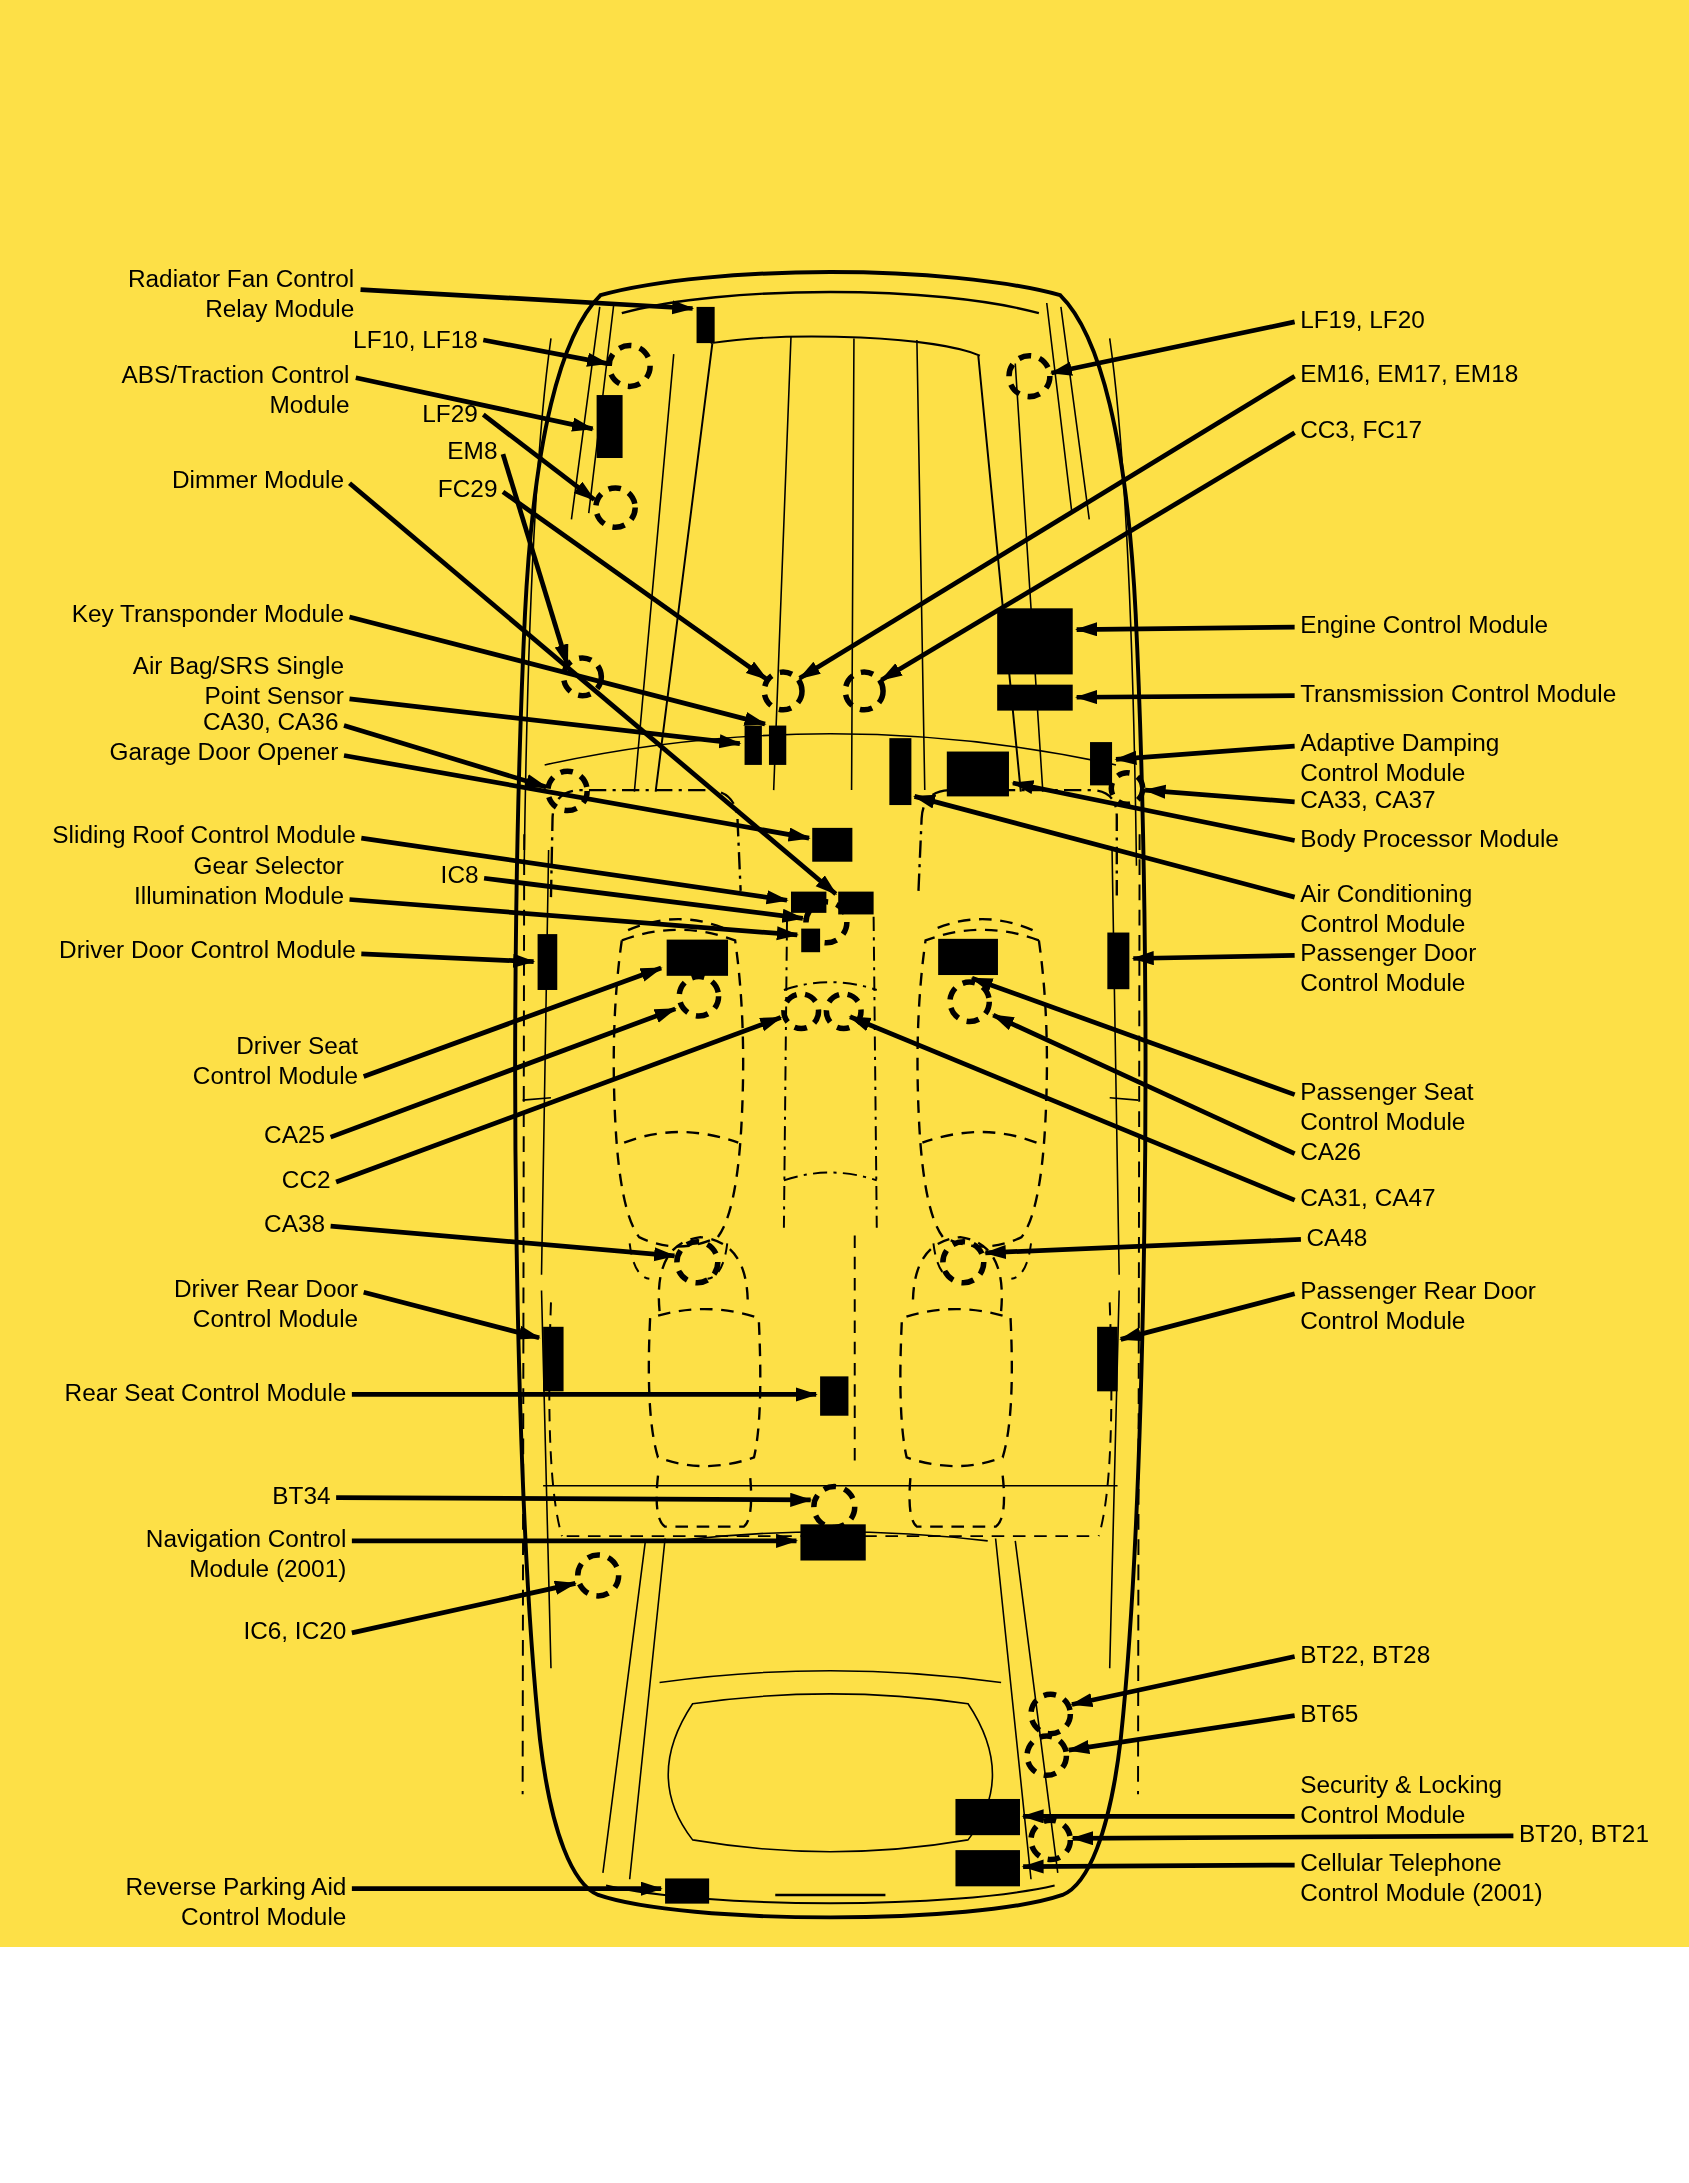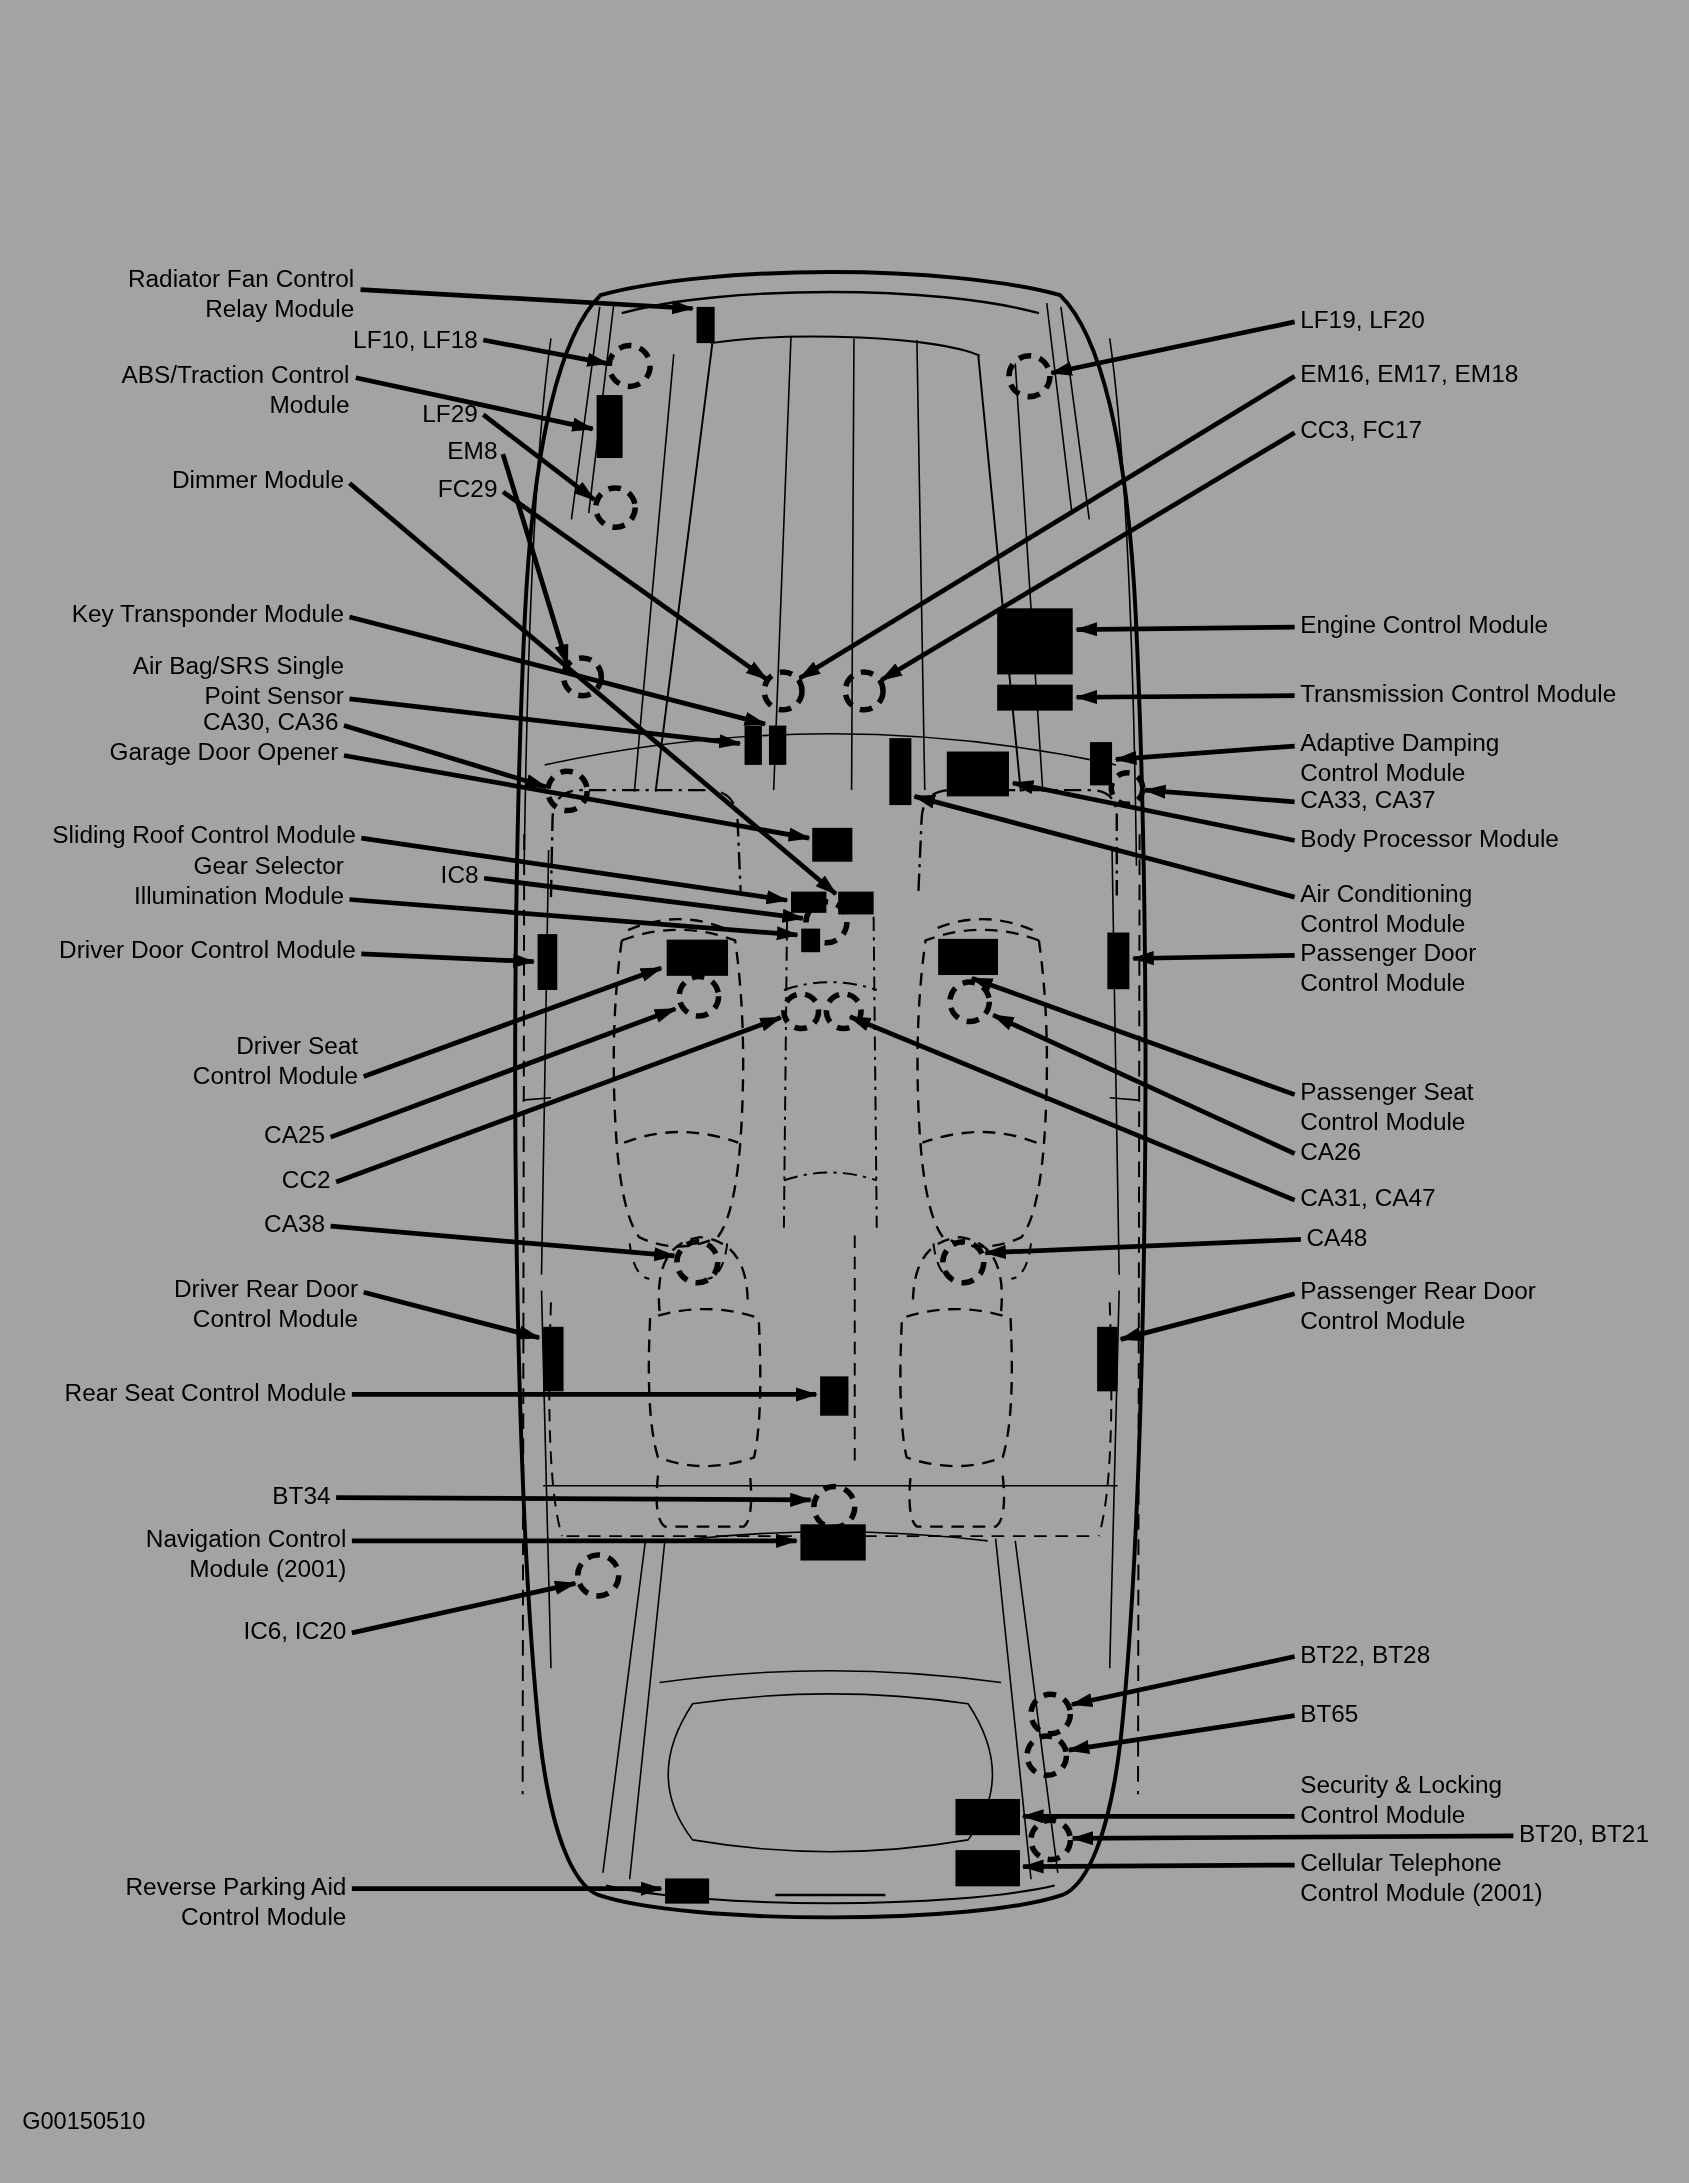--- a/index.html
+++ b/index.html
@@ -1,16 +1,16 @@
 <!DOCTYPE html>
 <html style="font-size:12.6px"><head>
 <meta charset="utf-8">
 <style>
   html,body{margin:0;padding:0;background:#fff;}
-  .page{position:relative;width:1689px;height:2183px;background:#a3a3a3;overflow:hidden;}
+  .page{position:relative;width:1689px;height:1947px;background:#fde047;overflow:hidden;}
   svg{position:absolute;left:0;top:0;}
   text{font-family:"Liberation Sans", sans-serif;fill:#000;}
   .artwork path, .artwork line{fill:none;stroke:#000;}
 </style>
 </head>
 <body>
 
 <div class="page">
   <svg id="diagram" width="1689" height="2183" viewBox="0 0 2146 2774">
     <defs>

